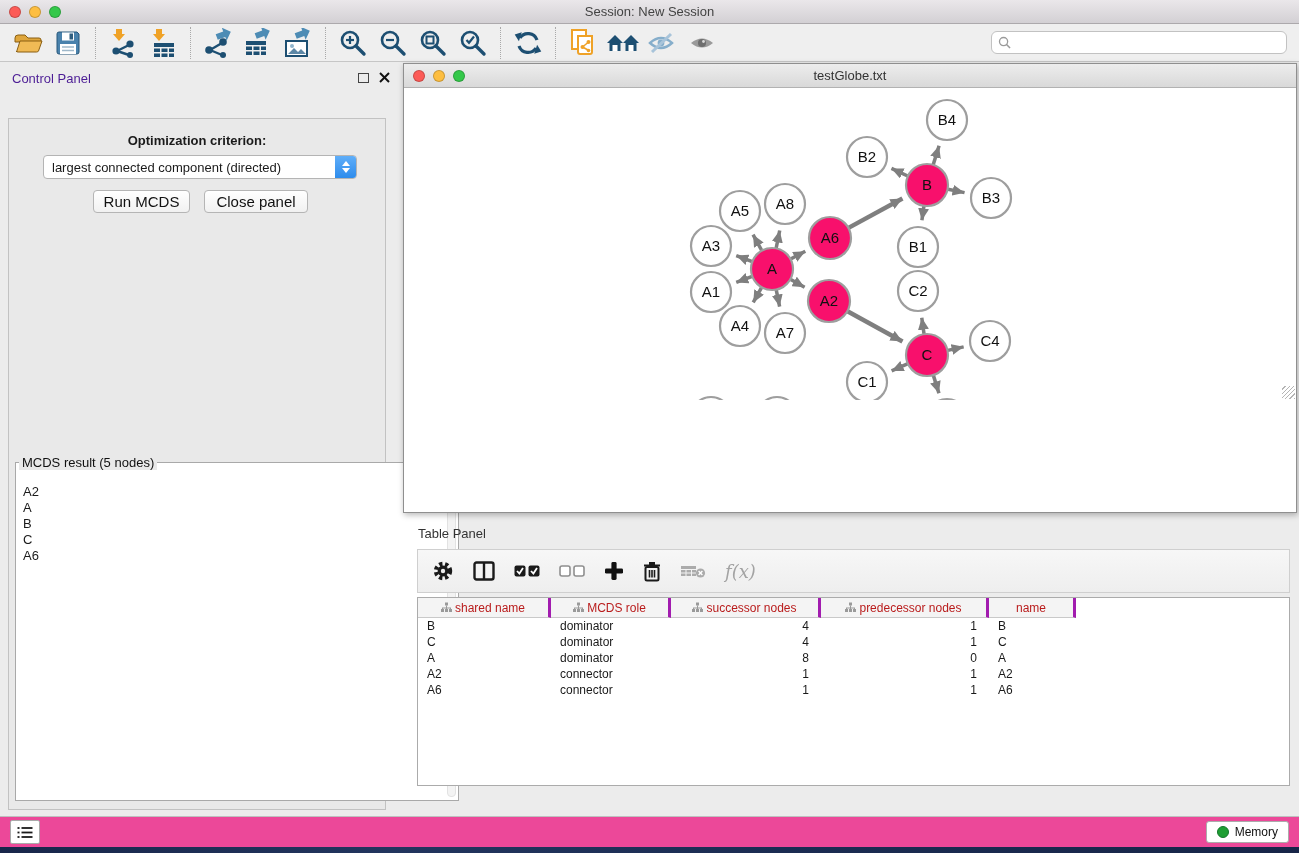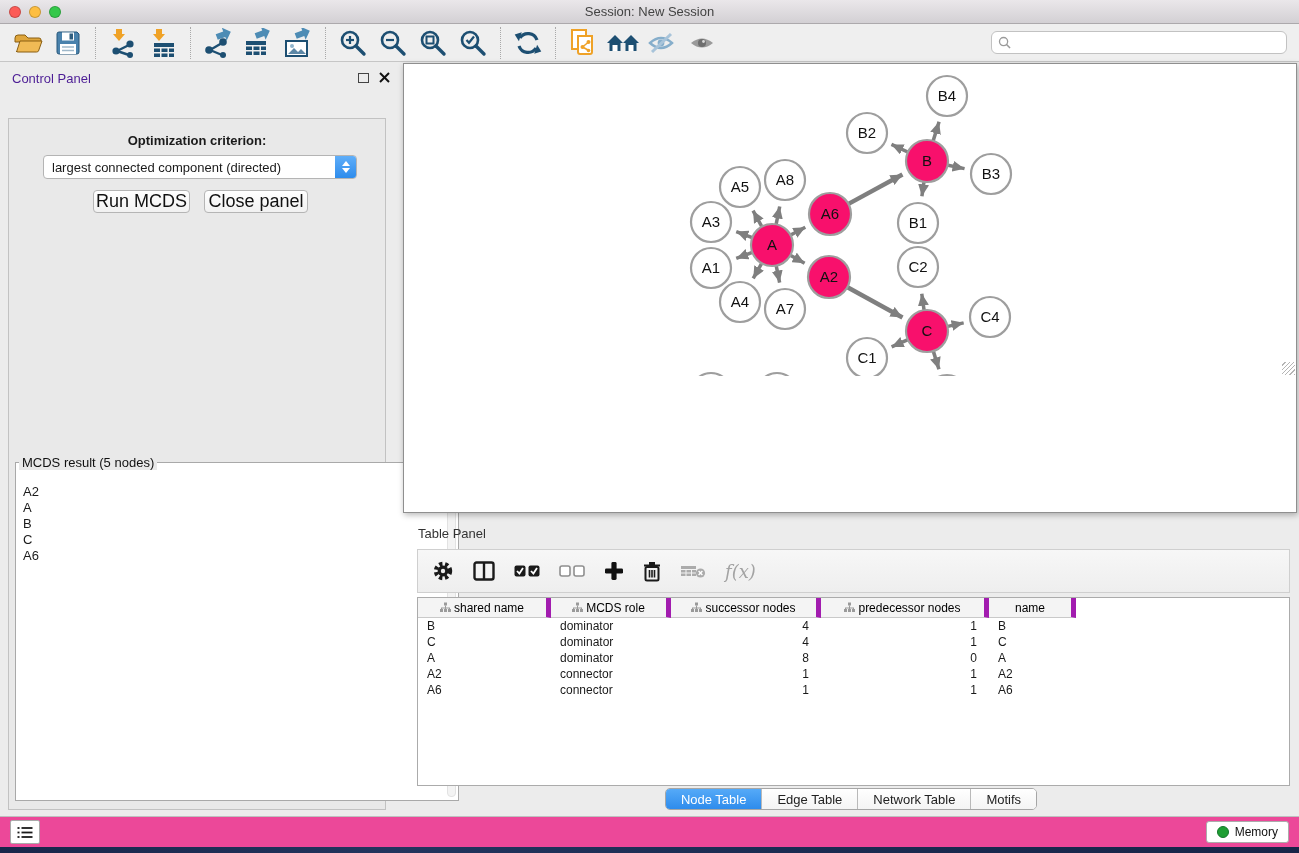--- a/index.html
+++ b/index.html
@@ -63,21 +63,21 @@
     width:21px; height:22px; margin-right:0px; border-radius:0 3px 3px 0;
     background:linear-gradient(#5FAEF9,#2E8CEC);
     display:flex; flex-direction:column; align-items:center; justify-content:center; gap:2px;
   }
   .tri-up { width:0; height:0; border-left:4px solid transparent; border-right:4px solid transparent;
     border-bottom:5px solid #FFF; }
   .tri-down { width:0; height:0; border-left:4px solid transparent; border-right:4px solid transparent;
     border-top:5px solid #FFF; }
   .btn {
     position:absolute; height:23px; background:linear-gradient(#FFFFFF,#F1F1F1);
-    border:1px solid #B5B5B5; border-radius:4px; font-size:18px; color:#111;
+    border:1px solid #B5B5B5; border-radius:4px; font-size:15px; color:#111;
     display:flex; align-items:center; justify-content:center;
   }
   .run-btn  { left:84px;  top:71px; width:97px; }
   .close-btn{ left:195px; top:71px; width:104px; }
   .result-fieldset {
     position:absolute; left:6px; top:336px; width:444px; height:346px;
     border:1px solid #A9A9A9; background:#FFFFFF; margin:0; padding:0;
   }
   .result-fieldset legend { font-size:13px; color:#111; margin-left:3px; padding:0 3px; background:#E9E9E9; }
   .result-list { position:absolute; left:1px; top:14px; bottom:1px; right:12px; overflow:hidden; }
@@ -108,22 +108,22 @@
   }
   .tpt-btn { display:flex; align-items:center; justify-content:center; background:none; border:none; padding:0; }
   .fx { font-family:"DejaVu Serif", serif; font-style:italic; font-size:18px; color:#A3A3A3; }
   .tp-table {
     position:absolute; left:14px; top:77px; width:873px; height:189px;
     background:#FFF; border:1px solid #ABABAB; overflow:hidden;
   }
   .t-head { display:flex; height:20px; }
   .th {
     display:flex; align-items:center; justify-content:center; gap:3px;
-    background:#F4F4F4; border-right:5px solid #a21caf; border-bottom:1px solid #C9C9C9;
-    font-size:12px; color:#000000; height:20px;
+    background:#F4F4F4; border-right:3px solid #a21caf; border-bottom:1px solid #C9C9C9;
+    font-size:12px; color:#b91c1c; height:20px;
   }
   .tr { display:flex; height:16px; align-items:center; }
   .td { font-size:12px; height:16px; line-height:16px; white-space:nowrap; overflow:hidden; }
   .td.left { text-align:left; padding-left:9px; }
   .td.right { text-align:right; padding-right:12px; }
   .tp-tabs { left:0; right:0; top:268px; }
   
   .statusbar {
     position:absolute; left:0; top:816px; width:1299px; height:31px;
     background:#ec4899; border-top:1px solid #BFBFBF;
@@ -347,20 +347,28 @@
           <div class="result-item">A</div>
           <div class="result-item">B</div>
           <div class="result-item">C</div>
           <div class="result-item">A6</div>
         </div>
       <div class="result-scroll"></div>
     </fieldset>
   </div>
 
   <div class="net-window">
+    <div class="nw-titlebar">
+      <div class="traffic" style="top:6px;">
+        <div class="light" style="background:#FC5B57"></div>
+        <div class="light" style="background:#FDBE41"></div>
+        <div class="light" style="background:#34C84A"></div>
+      </div>
+      <div class="nw-title">testGlobe.txt</div>
+    </div>
     <div class="nw-canvas">
       <svg id="graph-svg" width="892" height="424">
         <defs>
           <marker id="arrowhead" markerUnits="userSpaceOnUse" markerWidth="13" markerHeight="11" refX="12" refY="5.5" orient="auto">
             <path d="M0,0 L12,5.5 L0,11 Z" fill="#7F7F7F"></path>
           </marker>
         </defs>
       <line x1="350.22175155851795" y1="187.70327400252603" x2="332.26382673263237" y2="194.47429483851565" stroke="#7F7F7F" stroke-width="3.5" marker-end="url(#arrowhead)"></line>
           <line x1="350.22175155851795" y1="174.29672599747397" x2="332.26382673263237" y2="167.52570516148435" stroke="#7F7F7F" stroke-width="3.5" marker-end="url(#arrowhead)"></line>
           <line x1="358.6988396225549" y1="197.56769192232414" x2="349.21743843110625" y2="214.456437794592" stroke="#7F7F7F" stroke-width="3.5" marker-end="url(#arrowhead)"></line>
@@ -580,28 +588,20 @@
           <div class="tr">
             <div class="td left" style="width: 133px;">A6</div>
             <div class="td left" style="width: 120px;">connector</div>
             <div class="td right" style="width: 150px;">1</div>
             <div class="td right" style="width: 168px;">1</div>
             <div class="td left" style="width: 87px;">A6</div>
           </div>
         </div>
     </div>
 
-    <div class="seg-row tp-tabs" style="position:absolute;">
-      <div class="seg-wrap" id="tp-tabs">
-          <div class="seg-tab active">Node Table</div>
-          <div class="seg-tab">Edge Table</div>
-          <div class="seg-tab">Network Table</div>
-          <div class="seg-tab">Motifs</div>
-        </div>
-    </div>
   </div>
 </div>
 
 <div class="statusbar">
   <button class="list-btn">
     <svg width="16" height="13" viewBox="0 0 16 13">
       <g stroke="#1A1A1A" stroke-width="1.8">
         <line x1="0.5" y1="2" x2="2.5" y2="2"></line>
           <line x1="4.5" y1="2" x2="15.5" y2="2"></line>
         <line x1="0.5" y1="6.5" x2="2.5" y2="6.5"></line>

